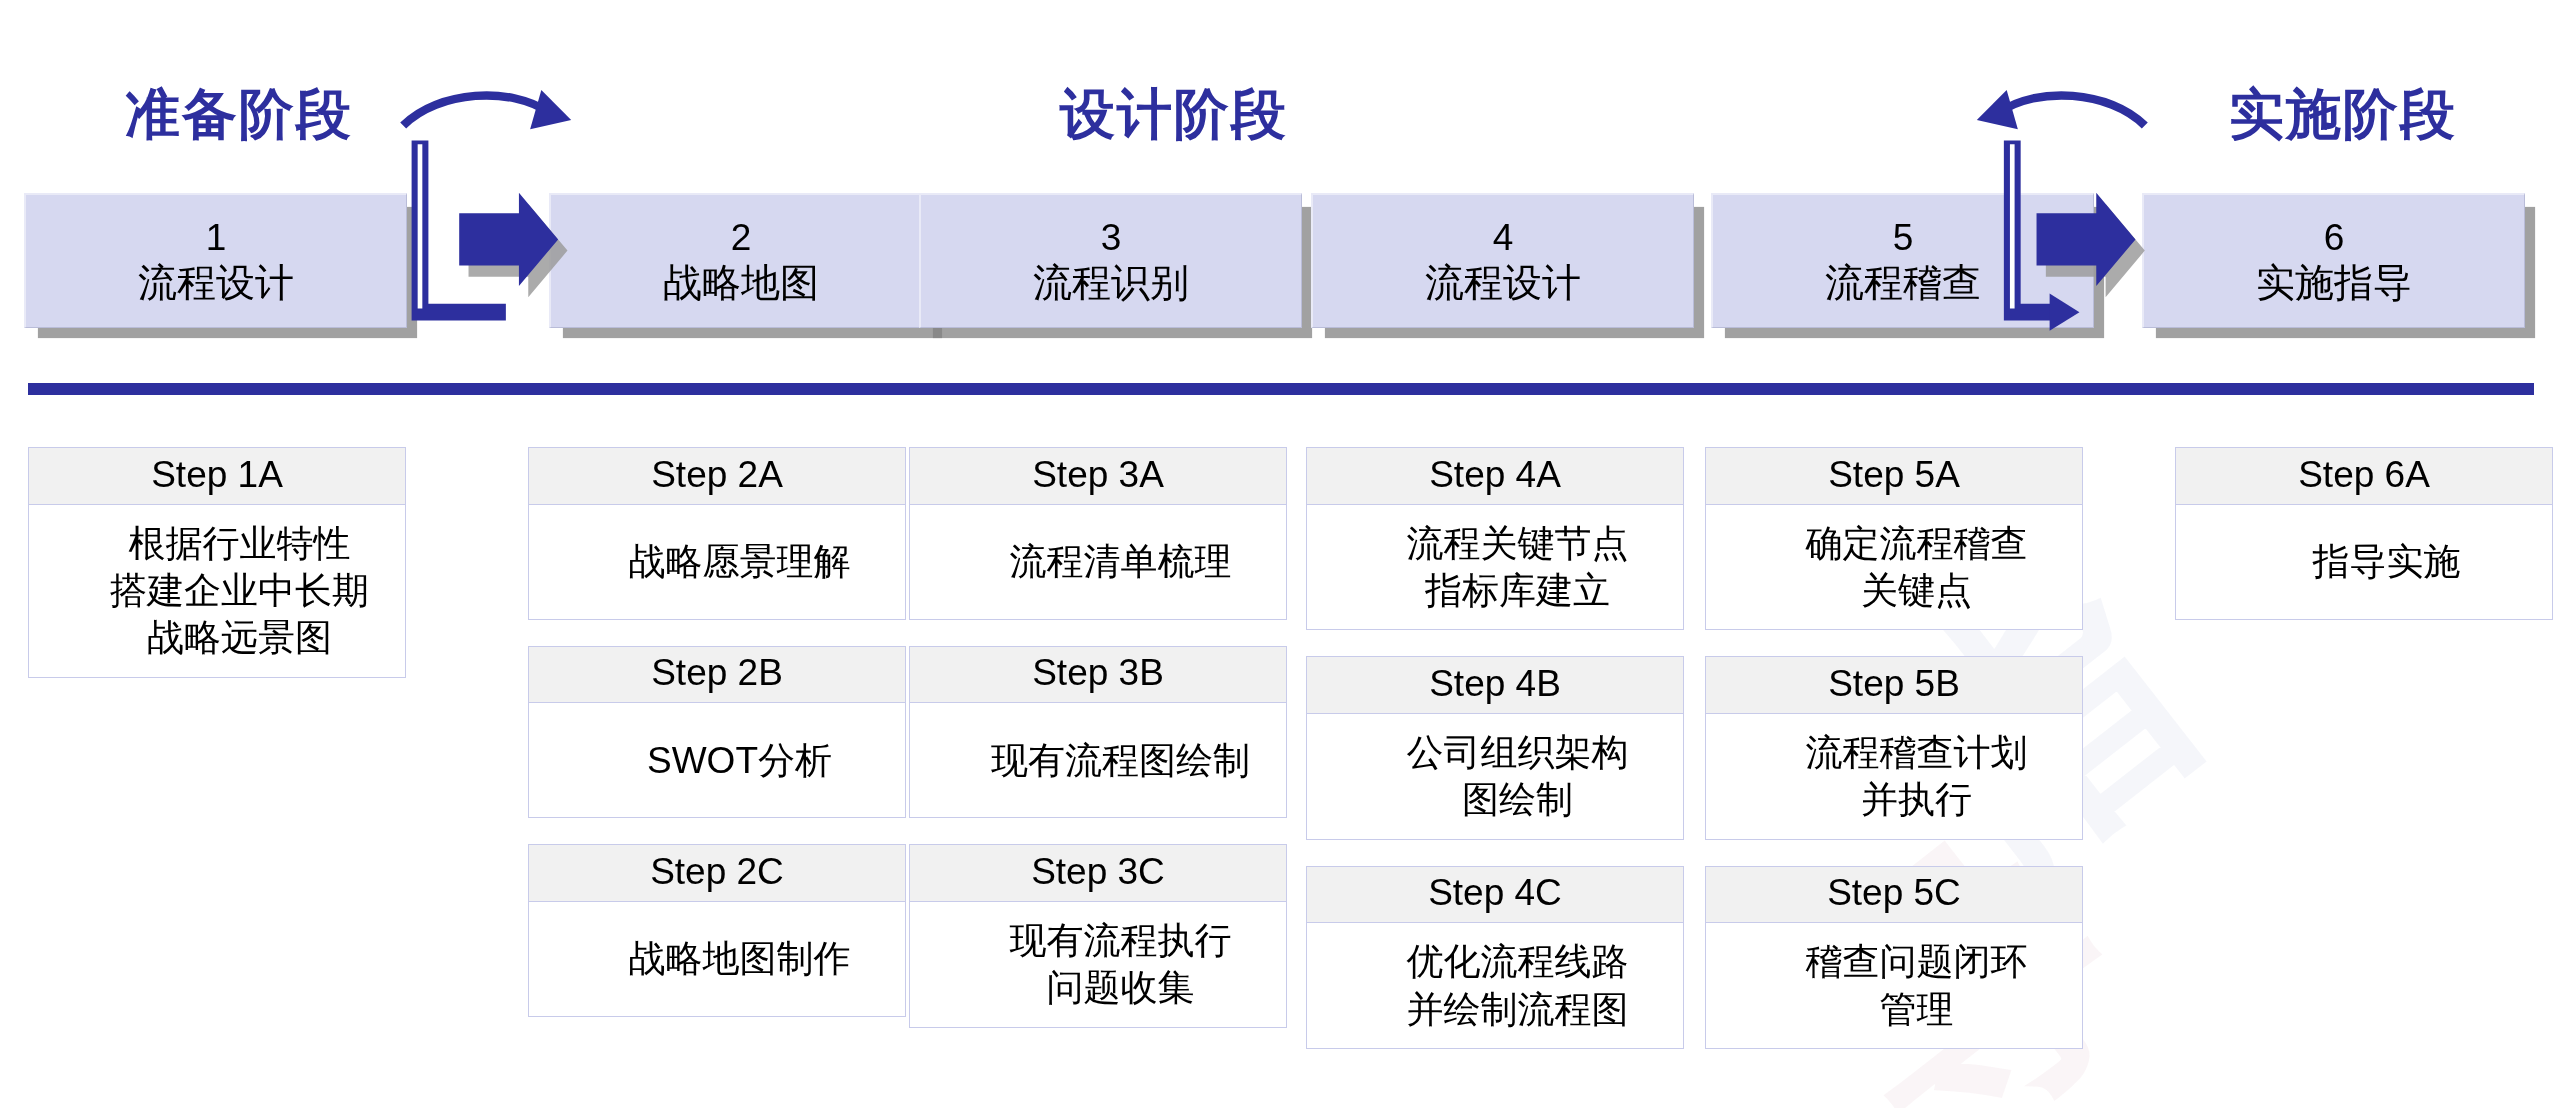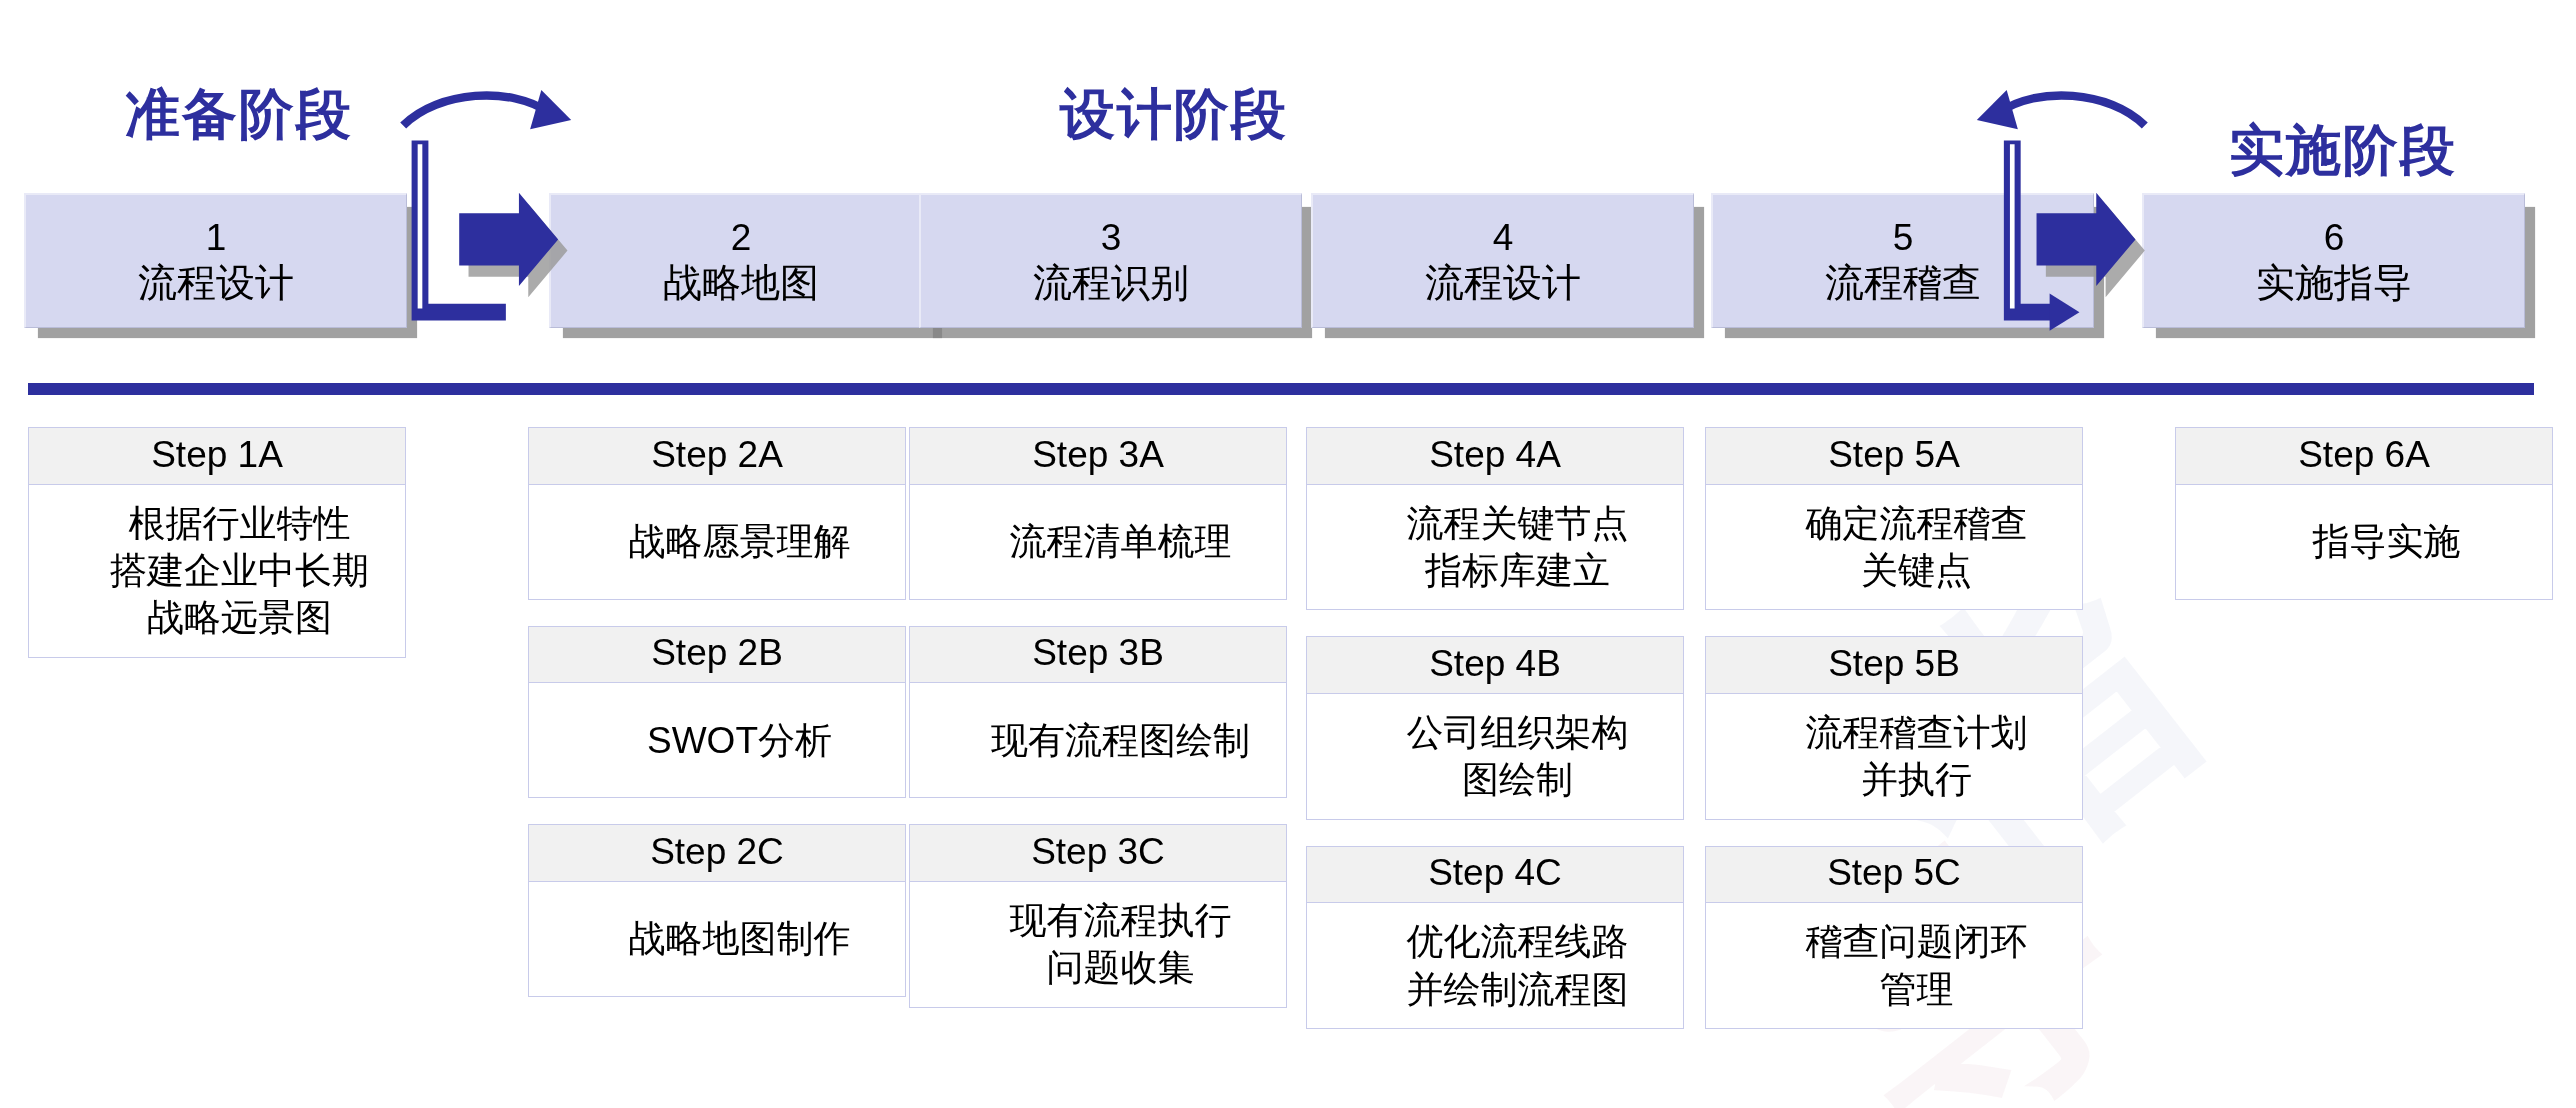--- a/index.html
+++ b/index.html
@@ -23,21 +23,21 @@
   .wm1{left:9.3px; top:140px;}
   .wm2{left:-56px; top:401px; color:#f7eef1;}
 
   
   .phase-title{
     position:absolute; color:#2d2f9e; font-size:55px; font-weight:bold;
     white-space:nowrap; letter-spacing:1.9px;
   }
   #phase-0{left:125px; top:78px;}
   #phase-1{left:1060px; top:78px;}
-  #phase-2{left:2229px; top:78px;margin-top:36px;}
+  #phase-2{left:2229px; top:78px;}
 
   
   .stage-box{
     position:absolute; width:383px; height:135px;
     background:#d6d8f0;
     border-top:2.8px solid #e9eaf7;
     border-left:2.8px solid #e9eaf7;
     border-right:1.9px solid #b9bcd8;
     border-bottom:1.9px solid #b9bcd8;
     box-shadow:12px 12px 0 -1.9px rgba(130,130,130,.75);
@@ -59,21 +59,21 @@
   #connector-0{left:392px;  top:77px;}
   #connector-1{left:1960px; top:77px;}
 
   
   .divider{
     position:absolute; left:28px; top:383px; width:2506px; height:12px;
     background:#2d2f9e;
   }
 
   
-  .step-col{position:absolute; top:427px; width:378px;}
+  .step-col{position:absolute; top:447px; width:378px;}
   #step-col-0{left:28px;}
   #step-col-1{left:528px;}
   #step-col-2{left:909px;}
   #step-col-3{left:1306px;}
   #step-col-4{left:1705px;}
   #step-col-5{left:2175px;}
 
   .step-card{
     margin-bottom:26px;
     border:1.9px solid #c8cbea;

